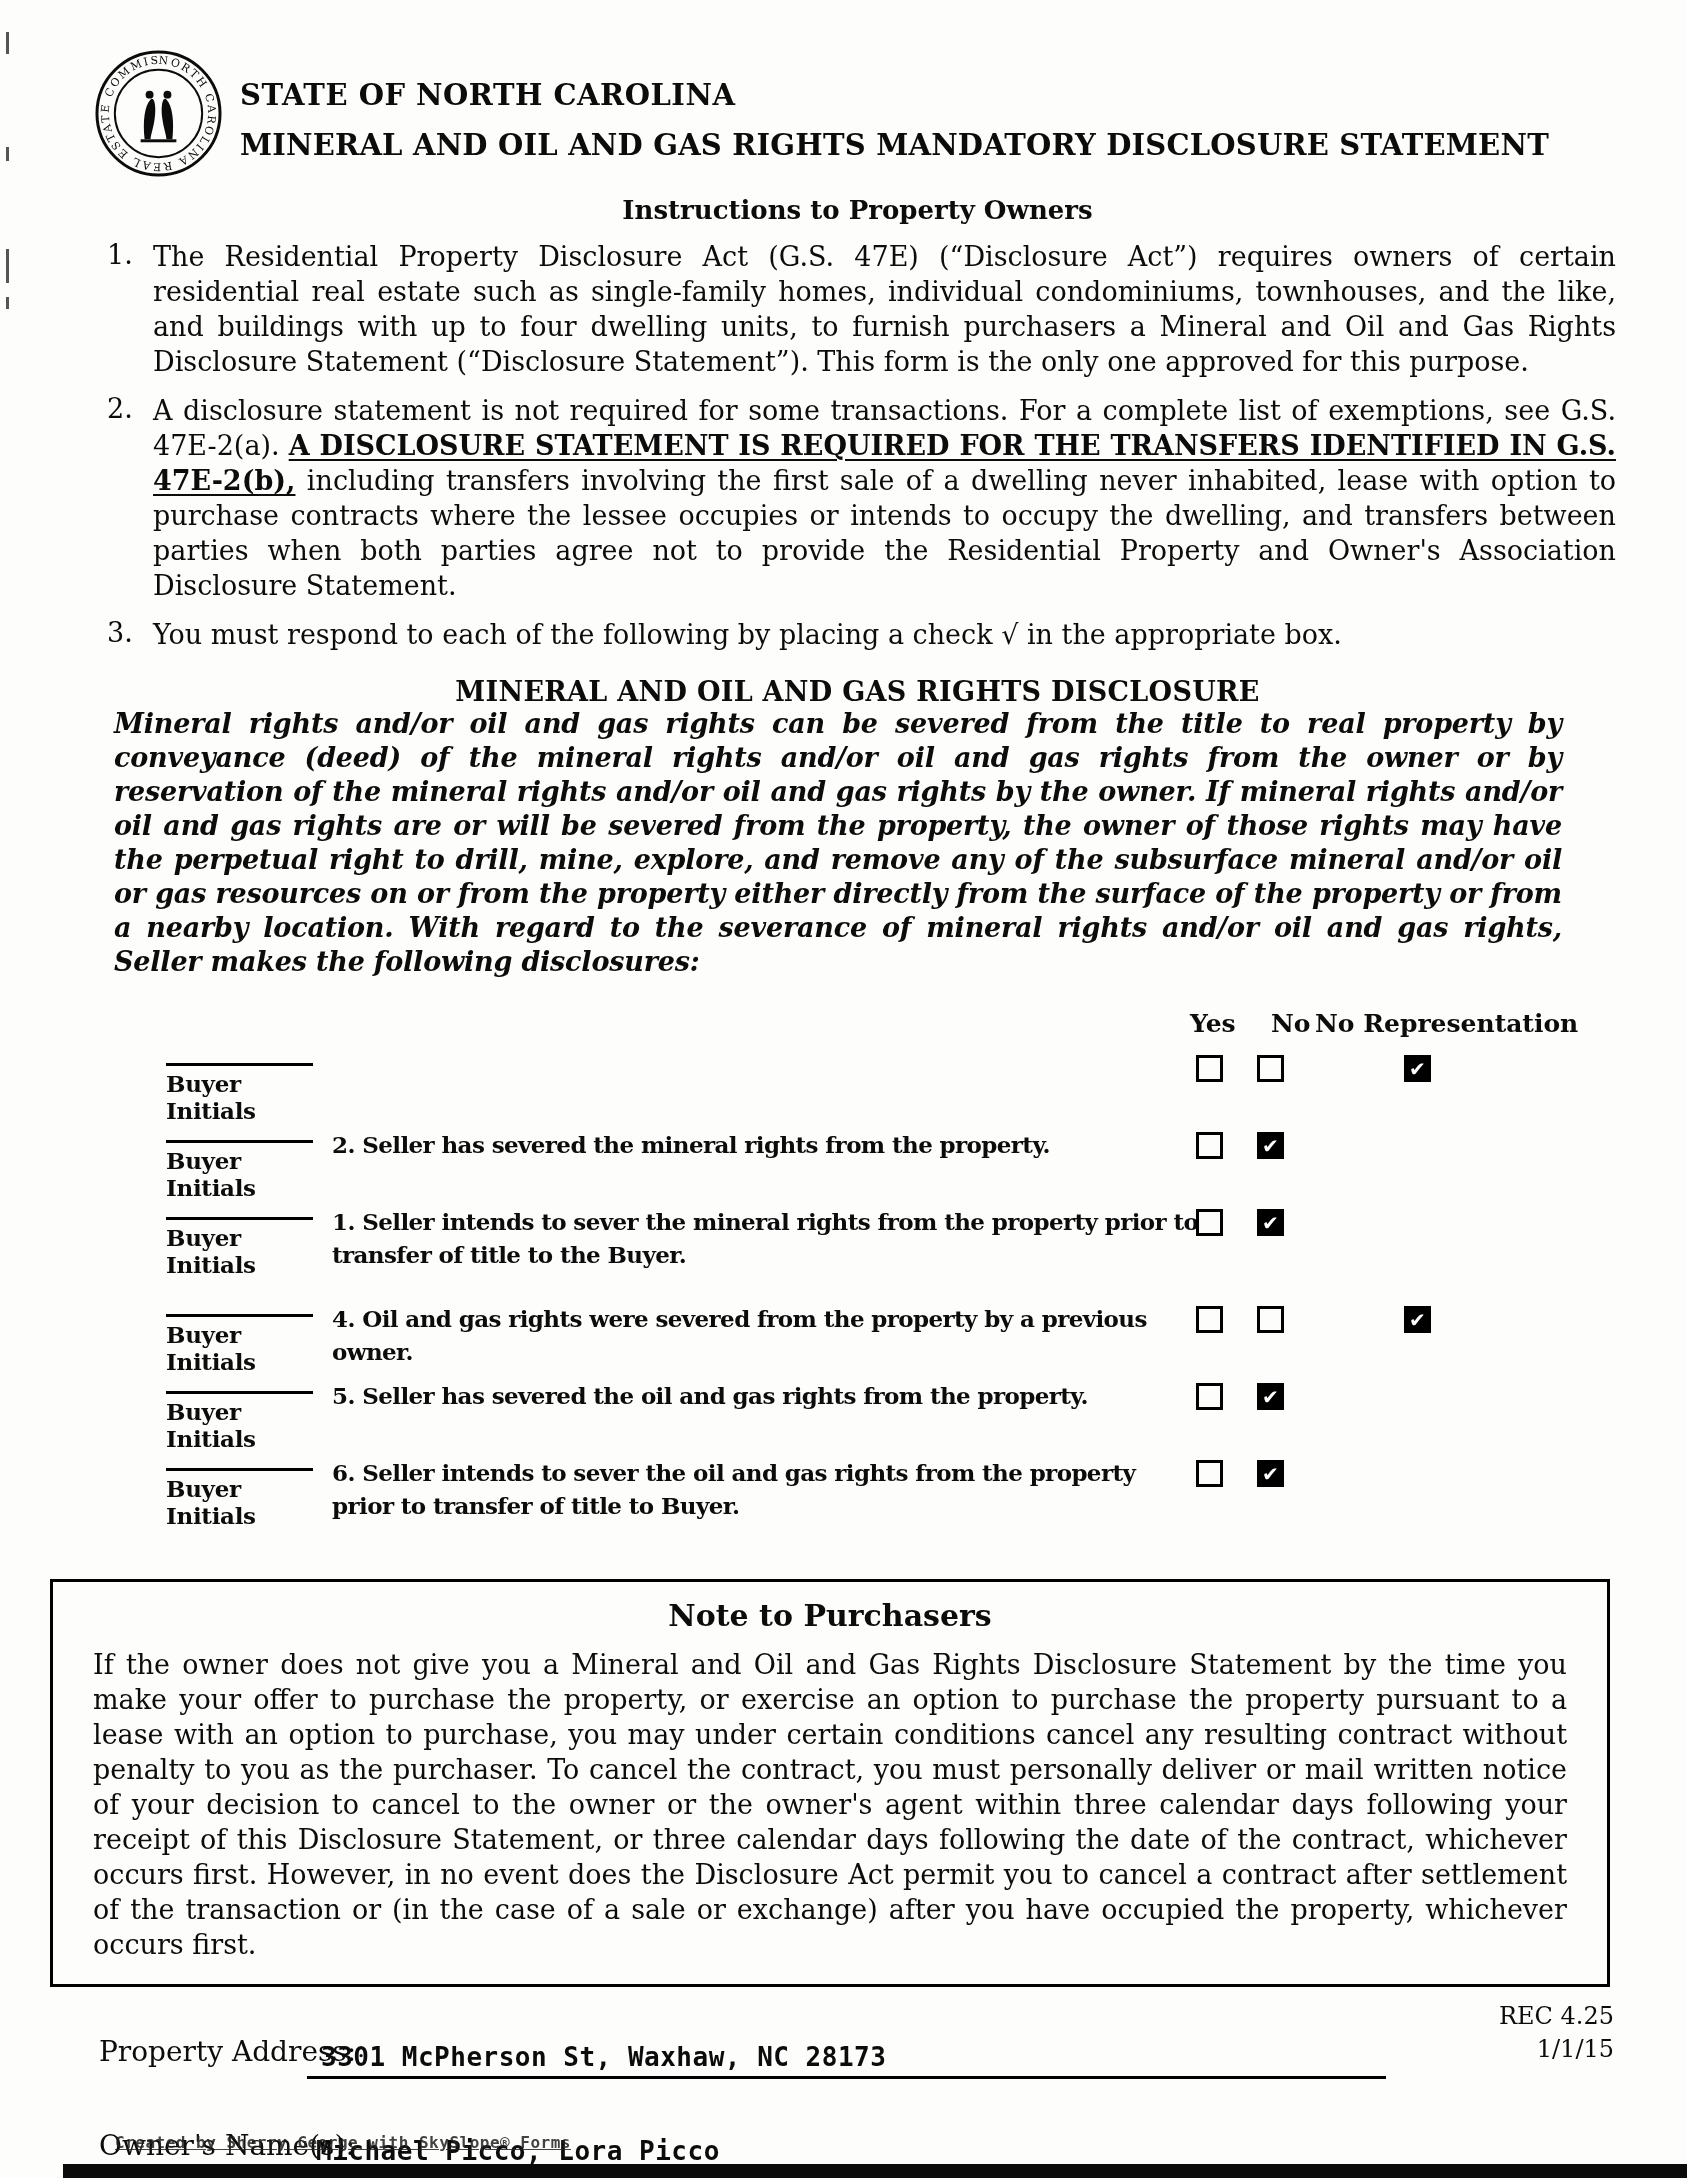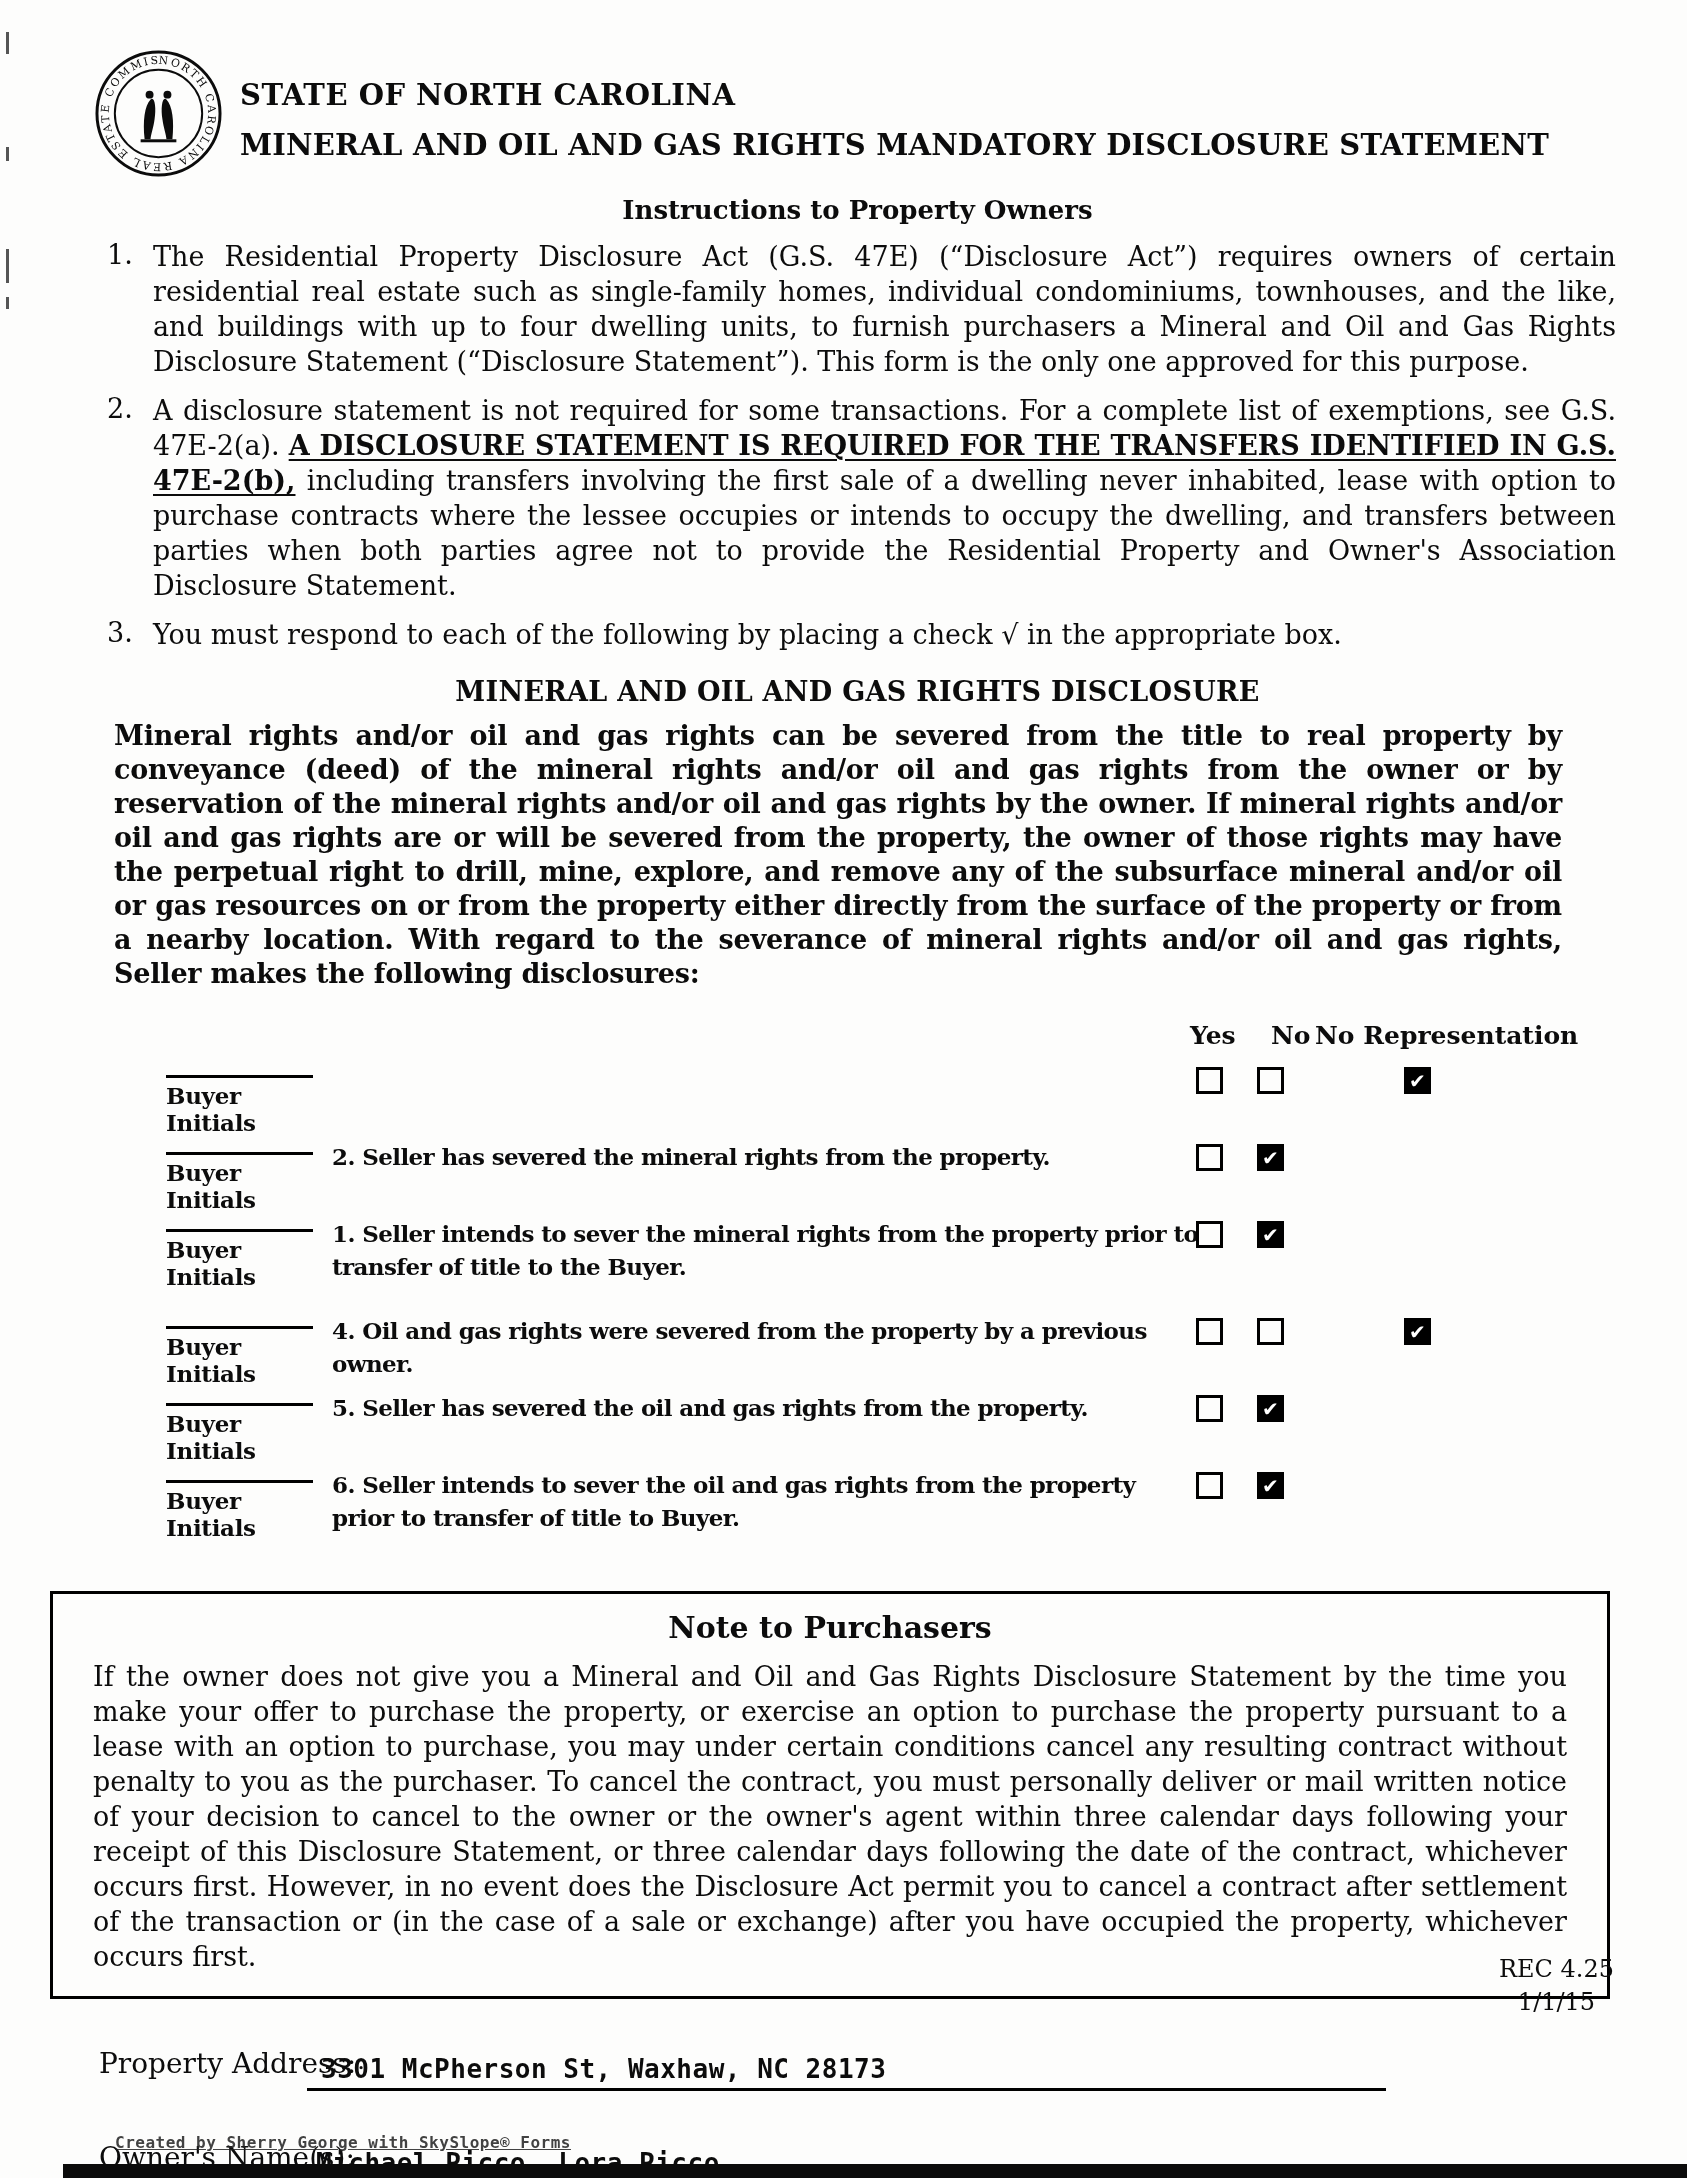--- a/index.html
+++ b/index.html
@@ -22,21 +22,21 @@
 
   .instr-head{ text-align:center; font-weight:bold; font-size:26px; margin-top:16px; }
 
   .ol{ margin-top:14px; }
   .li{ position:relative; padding-left:54px; margin-top:14px; }
   .num{ position:absolute; left:8px; top:0; font-size:27px; }
   .litext{ font-size:27px; line-height:35px; text-align:justify; }
   .bu{ font-weight:bold; text-decoration:underline; text-underline-offset:4px; }
 
   .disc-head{ text-align:center; font-weight:bold; font-size:27px; margin-top:24px; letter-spacing:0.3px; }
-  .disc-intro{ font-weight:bold; font-size:27px; line-height:34px; text-align:justify; margin:12px 54px 0 15px; letter-spacing:-0.2px; }
+  .disc-intro{ font-weight:bold; font-size:27px; line-height:34px; text-align:justify; margin:0 54px 0 15px; letter-spacing:-0.2px;font-style:italic; }
 
   
   .qtable{ position:relative; margin-top:30px; }
   .cols{ position:relative; height:42px; font-weight:bold; font-size:25px; }
   .col-yes{ position:absolute; left:1091px; }
   .col-no{ position:absolute; left:1172px; }
   .col-norep{ position:absolute; left:1216px; }
   .qrow{ position:relative; }
   .qrow.h1{ height:77px; }
   .qrow.h2{ height:97px; }
@@ -59,21 +59,21 @@
   
   .fieldrow{ position:relative; margin-top:48px; height:46px; }
   .flabel{ font-size:28px; }
   .fline{ position:absolute; bottom:2px; border-bottom:3px solid #000; }
   .typed{ font-family:"DejaVu Sans Mono", monospace; font-weight:bold; font-size:26px; letter-spacing:0.5px;
           position:relative; top:-4px; padding-left:14px; white-space:nowrap; }
 
   .ack{ font-style:italic; font-size:27px; line-height:34px; margin-top:22px; text-align:justify; }
 
   
-  .rec{ position:absolute; right:73px; top:1953px; text-align:center; font-size:24px; line-height:33px; }
+  .rec{ position:absolute; right:73px; top:2000px; text-align:right; font-size:24px; line-height:33px; }
   .credit{ position:absolute; left:115px; top:2133px; font-family:"DejaVu Sans Mono", monospace;
            font-size:16px; font-weight:bold; color:#222; letter-spacing:0.5px; opacity:.85;text-decoration:underline; }
   .bottombar{ position:absolute; left:63px; right:0; bottom:0; height:14px; background:#0b0b0b; }
 </style>
 </head>
 <body>
 
 <div class="page">
 
   <div class="artifact" style="top:32px;height:22px;"></div>

